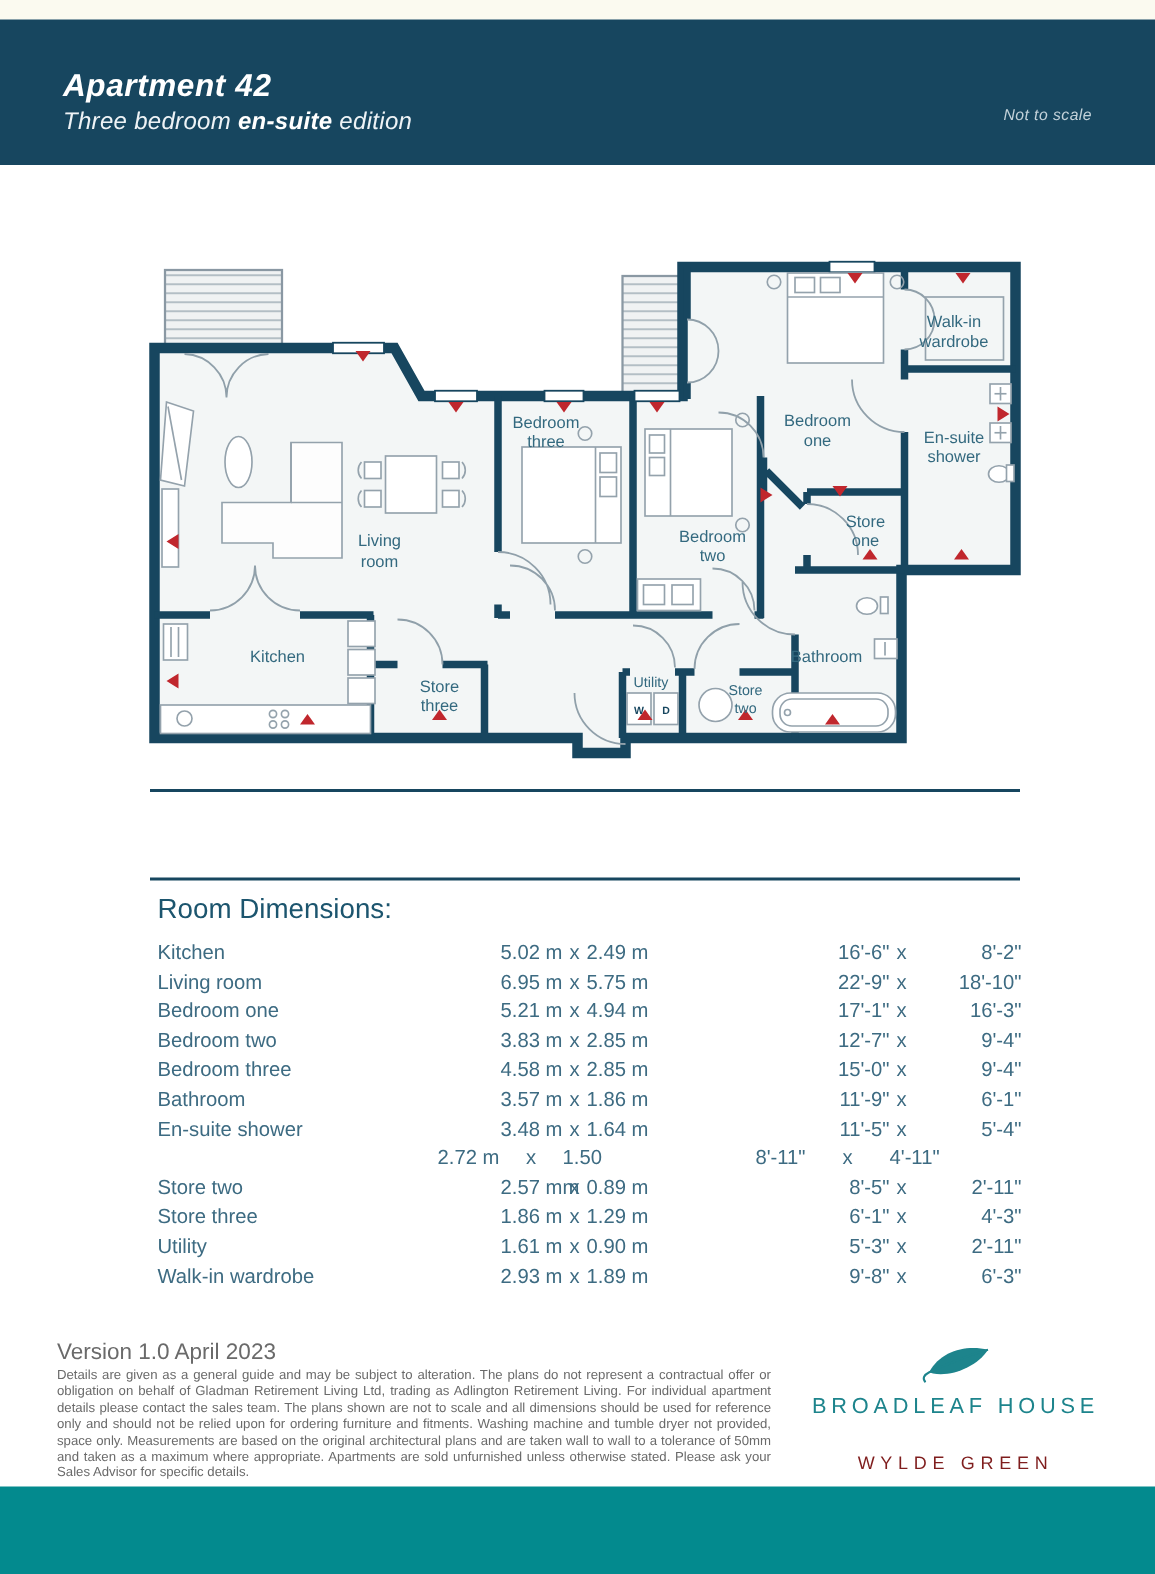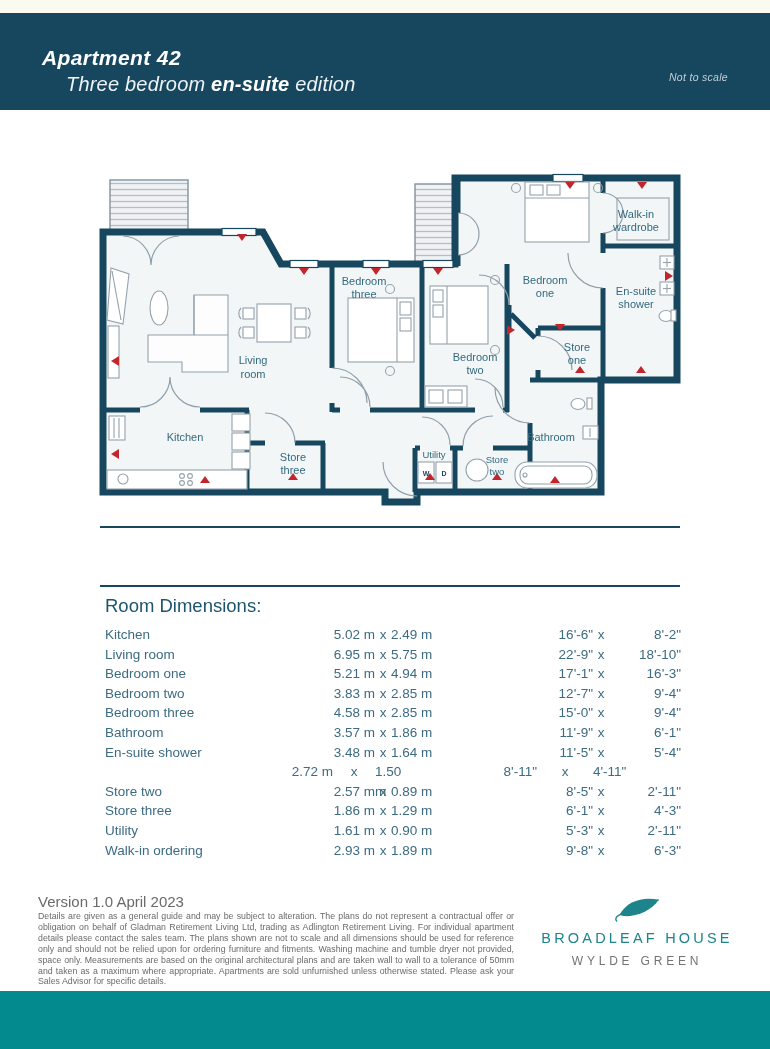--- a/index.html
+++ b/index.html
@@ -4,21 +4,21 @@
 <style>
   * { margin:0; padding:0; box-sizing:border-box; }
   html,body { background:#e8e8e8; }
   .page {
     position:relative; width:770px; height:1049px; background:#ffffff;
     font-family:"Liberation Sans", sans-serif; overflow:hidden; margin:0 auto;
   }
   .top-strip { position:absolute; left:0; top:0; width:770px; height:13px; background:#fbfaf0; }
   .header-band { position:absolute; left:0; top:13px; width:770px; height:97px; background:#17465f;font-style:italic; }
   .header-title { position:absolute; left:42px; top:33px; font-size:21px; font-weight:bold; color:#ffffff; letter-spacing:.4px; }
-  .header-sub { position:absolute; left:42px; top:60px; font-size:20px; font-weight:400; color:#eef3f6; letter-spacing:.2px;margin-left:24px; }
+  .header-sub { position:absolute; left:42px; top:60px; font-size:16px; font-weight:400; color:#eef3f6; letter-spacing:.2px; }
   .header-sub b { font-weight:bold; color:#ffffff; }
   .not-to-scale { position:absolute; right:42px; top:58px; font-size:10.5px; color:#c3d2da; letter-spacing:.3px; }
 
   .plan-svg { position:absolute; left:85px; top:158px; width:620px; height:362px; }
   .plan-svg text { font-family:"Liberation Sans", sans-serif; font-size:11px; fill:#33697f; text-anchor:middle; }
   .plan-svg text.small { font-size:9.5px; }
   .plan-svg text.tiny { font-size:7px; fill:#17465f; font-weight:bold; }
 
   .rule { position:absolute; left:100px; width:580px; height:2px; background:#17465f; }
   .rule-a { top:526px; } .rule-b { top:585px; height:1.5px; }
@@ -40,21 +40,21 @@
   .c-i1 { text-align:right; }
   .c-i2 { text-align:right; }
 
   .version { position:absolute; left:38px; top:893px; font-size:15px; color:#6a6a6a; }
   .disclaimer { position:absolute; left:38px; top:911px; width:476px; font-size:8.8px; line-height:10.9px;
                 color:#6a6a6a; text-align:justify; }
 
   .logo { position:absolute; left:525px; top:894px; width:224px; text-align:center; }
   .logo-leaf { display:block; margin:0 auto 6px auto; width:54px; height:30px; }
   .logo-brand { font-size:14.5px; letter-spacing:3.2px; color:#1d848c; white-space:nowrap; }
-  .logo-loc { margin-top:8px; font-size:12px; letter-spacing:3.8px; color:#737373; white-space:nowrap; }
+  .logo-loc { margin-top:22px; font-size:12px; letter-spacing:3.8px; color:#7f1d1d; white-space:nowrap; }
 
   .bottom-bar { position:absolute; left:0; top:991px; width:770px; height:58px; background:#038a8e; }
 </style>
 </head>
 <body>
 
 <div class="page">
 
   <div class="top-strip"></div>
 
@@ -381,21 +381,21 @@
         <span class="c-name">Utility</span>
         <span class="c-m1">1.61 m</span>
         <span class="c-x">x</span>
         <span class="c-m2">0.90 m</span>
         <span></span>
         <span class="c-i1">5'-3"</span>
         <span class="c-x">x</span>
         <span class="c-i2">2'-11"</span>
       </div>
     <div class="dim-row">
-        <span class="c-name">Walk-in ordering</span>
+        <span class="c-name">Walk-in wardrobe</span>
         <span class="c-m1">2.93 m</span>
         <span class="c-x">x</span>
         <span class="c-m2">1.89 m</span>
         <span></span>
         <span class="c-i1">9'-8"</span>
         <span class="c-x">x</span>
         <span class="c-i2">6'-3"</span>
       </div>
   </div>
 

